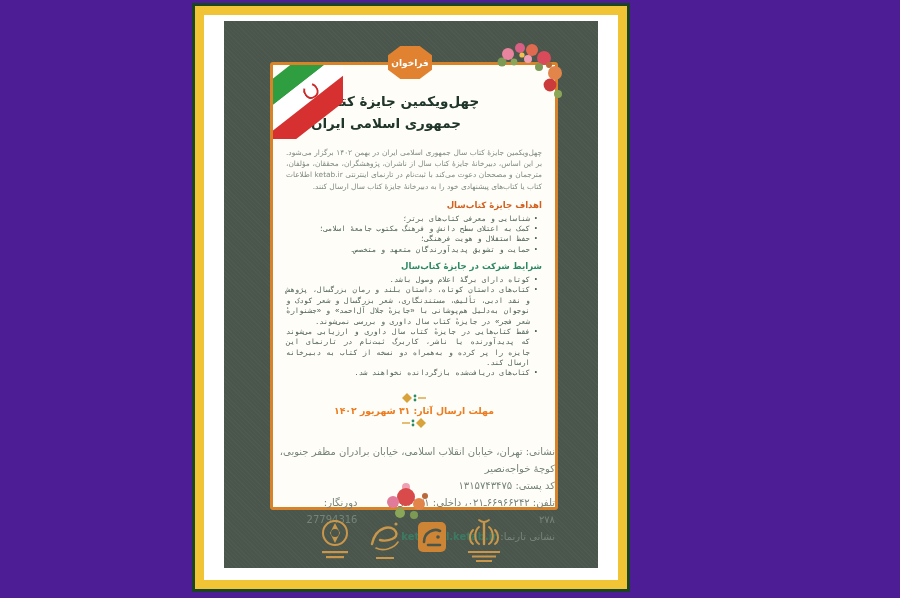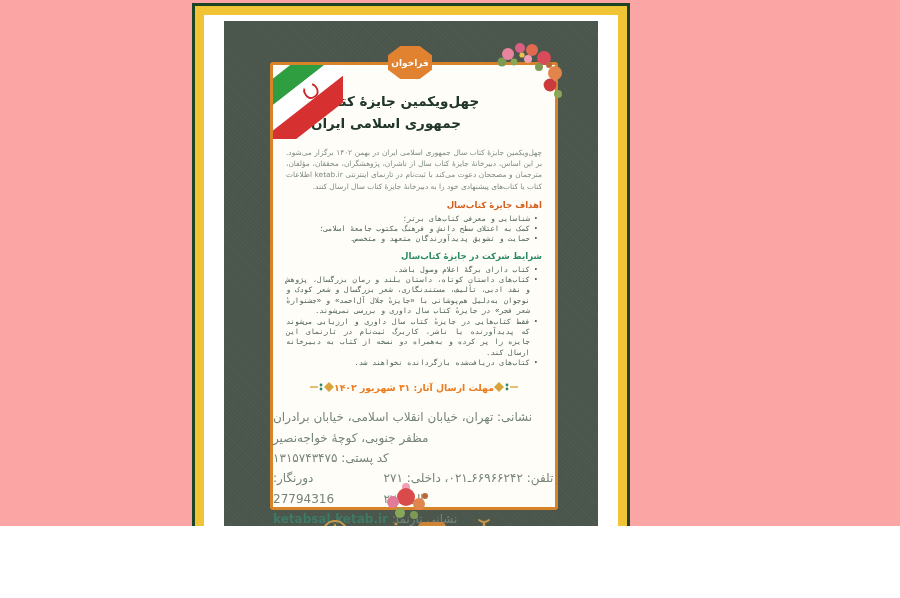--- a/index.html
+++ b/index.html
@@ -1,16 +1,16 @@
 <!DOCTYPE html>
 <html lang="fa"><head>
 <meta charset="utf-8">
 <style>
   html,body{margin:0;padding:0;}
-  .page{position:relative;width:900px;height:526px;background:#fca5a5;overflow:hidden;
+  .page{position:relative;width:900px;height:598px;background:#4c1d95;overflow:hidden;
         font-family:"DejaVu Sans",sans-serif;}
   
   .frame{position:absolute;left:192px;top:3px;width:438px;height:589px;box-sizing:border-box;
          border:3px solid #1a4423;background:#f1c435;padding:9px;}
   .mat{width:100%;height:100%;box-sizing:border-box;background:#ffffff;padding:6px 20px 12px 20px;}
   .green{position:relative;width:100%;height:100%;background:#4a564b;
          background-image:repeating-linear-gradient(45deg,rgba(255,255,255,.025) 0 1px,transparent 1px 3px);}
   
   .card{position:absolute;left:46px;top:41px;width:288px;height:448px;box-sizing:border-box;
         background:#fffdf7;border:3px solid #d8832a;border-radius:3px;direction:rtl;}
@@ -35,25 +35,25 @@
          text-align:justify;}
   
   .sec-h{margin:6px 13px 0 13px;font-size:8.6px;font-weight:bold;}
   .sec-h.goals{color:#d2601f;}
   .sec-h.cond{color:#2a8a63;}
   ul.blist{margin:4px 17px 0 13px;padding:0;list-style:none;font-family:Liberation Mono, monospace;}
   ul.blist li{position:relative;font-size:7.3px;line-height:1.42;color:#4e6356;
               padding-right:8px;text-align:justify;}
   ul.blist li::before{content:"•";position:absolute;right:0;top:0;color:#3f5a4e;font-size:7px;}
   
-  .deadline{margin-top:12px;display:flex;align-items:center;justify-content:center;}
+  .deadline{margin-top:12px;display:flex;align-items:center;justify-content:center;flex-direction:column;}
   .deadline .txt{color:#ec7c1f;font-weight:bold;font-size:9.3px;}
   .orn{flex:0 0 auto;}
   
-  .contact{margin-top:13px;text-align:left;font-size:12px;line-height:1.7;color:#75847a;}
+  .contact{margin-top:13px;text-align:right;font-size:10px;line-height:1.7;color:#75847a;}
   .contact .row{display:flex;justify-content:center;gap:26px;direction:rtl;}
   .contact .web b{color:#3d7a65;font-weight:bold;}
   
   .fl-top{position:absolute;left:268px;top:19px;z-index:6;}
   .fl-bottom{position:absolute;left:156px;top:458px;z-index:6;}
   .logos{position:absolute;left:0;top:497px;width:100%;display:flex;justify-content:center;
          align-items:flex-start;gap:14px;}
 </style>
 </head>
 <body>
@@ -99,26 +99,27 @@
             <div>چهل‌ویکمین جایزهٔ کتاب‌سال</div>
             <div>جمهوری اسلامی ایران</div>
           </div>
 
           <p class="intro">چهل‌ویکمین جایزهٔ کتاب سال جمهوری اسلامی ایران در بهمن ۱۴۰۲ برگزار می‌شود. بر این اساس، دبیرخانهٔ جایزهٔ کتاب سال از ناشران، پژوهشگران، محققان، مؤلفان، مترجمان و مصححان دعوت می‌کند با ثبت‌نام در تارنمای اینترنتی ketab.ir اطلاعات کتاب یا کتاب‌های پیشنهادی خود را به دبیرخانهٔ جایزهٔ کتاب سال ارسال کنند.</p>
 
           <div class="sec-h goals">اهداف جایزهٔ کتاب‌سال</div>
           <ul class="blist">
             <li>شناسایی و معرفی کتاب‌های برتر؛</li>
             <li>کمک به اعتلای سطح دانش و فرهنگ مکتوب جامعهٔ اسلامی؛</li>
+            <li>حفظ استقلال و هویت فرهنگی؛</li>
             <li>حمایت و تشویق پدیدآورندگان متعهد و متخصص.</li>
           </ul>
 
           <div class="sec-h cond">شرایط شرکت در جایزهٔ کتاب‌سال</div>
           <ul class="blist">
-            <li>کتاب دارای برگهٔ اعلام وصول باشد.</li>
+            <li>کوتاه دارای برگهٔ اعلام وصول باشد.</li>
             <li>کتاب‌های داستان کوتاه، داستان بلند و رمان بزرگسال، پژوهش و نقد ادبی، تألیف، مستندنگاری، شعر بزرگسال و شعر کودک و نوجوان به‌دلیل هم‌پوشانی با «جایزهٔ جلال آل‌احمد» و «جشنوارهٔ شعر فجر» در جایزهٔ کتاب سال داوری و بررسی نمی‌شوند.</li>
             <li>فقط کتاب‌هایی در جایزهٔ کتاب سال داوری و ارزیابی می‌شوند که پدیدآورنده یا ناشر، کاربرگ ثبت‌نام در تارنمای این جایزه را پر کرده و به‌همراه دو نسخه از کتاب به دبیرخانه ارسال کند.</li>
             <li>کتاب‌های دریافت‌شده بازگردانده نخواهند شد.</li>
           </ul>
 
           <div class="deadline">
             <svg class="orn" width="24" height="14" viewBox="0 0 24 14">
               <polygon points="5,2 10,7 5,12 0,7" fill="#d9a33c"></polygon>
               <circle cx="13" cy="5" r="1.4" fill="#2a8a63"></circle>
               <circle cx="13" cy="9" r="1.4" fill="#2a8a63"></circle>

